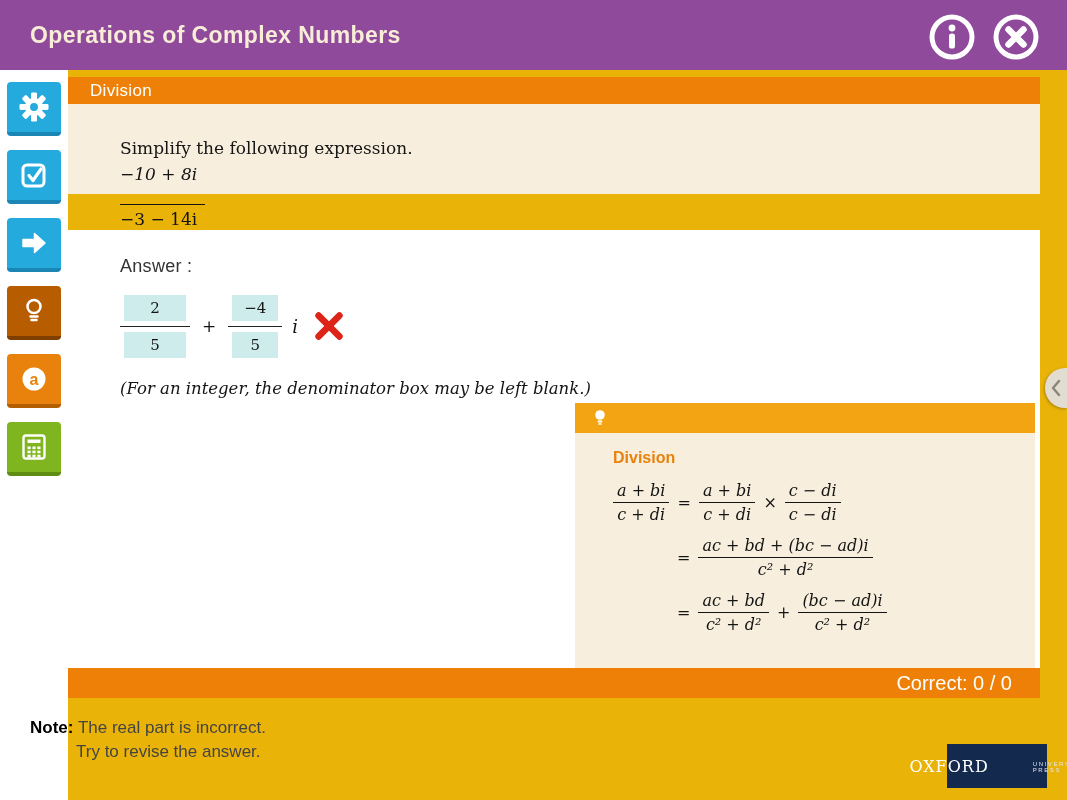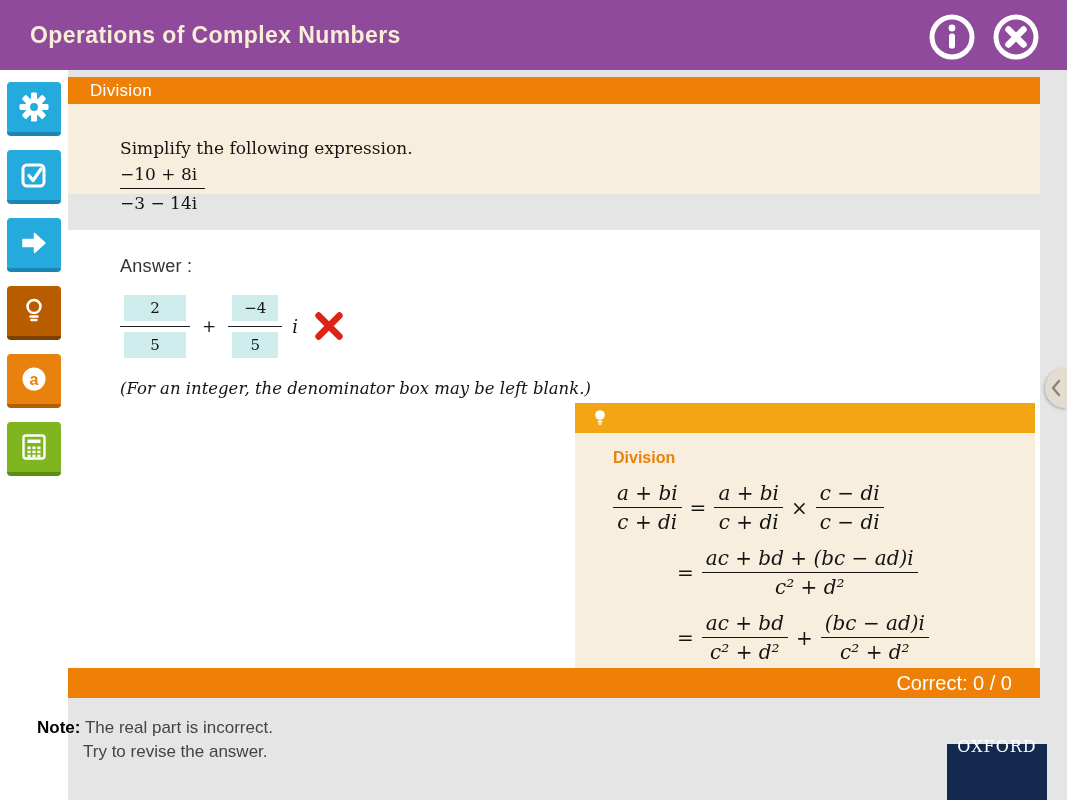--- a/index.html
+++ b/index.html
@@ -1,17 +1,17 @@
 <!DOCTYPE html>
 <html><head>
 <meta charset="utf-8">
 <style>
   html,body{margin:0;padding:0;}
   body{font-family:"Liberation Sans",sans-serif;background:#ffffff;}
-  #app{position:relative;width:1067px;height:800px;overflow:hidden;background:#e5e5e5;}
+  #app{position:relative;width:1067px;height:800px;overflow:hidden;background:#eab308;}
 
   
   .titlebar{position:absolute;left:0;top:0;width:1067px;height:70px;background:#8f4a9b;}
   .titlebar .title{position:absolute;left:30px;top:0;height:70px;display:flex;align-items:center;
     color:#f8edd7;font-size:23px;font-weight:bold;letter-spacing:.4px;}
   .circle-btn{position:absolute;top:13px;width:48px;height:48px;cursor:pointer;}
   .circle-btn.info{right:91px;}
   .circle-btn.close{right:27px;}
 
   
@@ -24,21 +24,21 @@
 
   
   .division-bar{position:absolute;left:68px;top:77px;width:972px;height:27px;background:#ee8008;color:#fff;
     display:flex;align-items:center;box-sizing:border-box;padding-left:22px;font-size:17px;letter-spacing:.3px;}
 
   
   .problem{position:absolute;left:68px;top:104px;width:972px;height:90px;background:#f8eedd;box-sizing:border-box;
     padding:34px 0 0 52px;font-family:"DejaVu Serif",serif;color:#141414;}
   .problem .instruction{font-size:17px;}
   .pfrac{display:inline-block;text-align:left;margin-top:6px;font-size:17px;}
-  .pfrac .num{display:block;padding:0 8px 4px 0;border-bottom:1.5px solid #141414;}
+  .pfrac .num{display:block;padding:0 8px 20px 0;border-bottom:1.5px solid #141414;font-style:italic;}
   .pfrac .den{display:block;padding:4px 8px 0 0;text-align:right;}
 
   
   .answer{position:absolute;left:68px;top:230px;width:972px;height:438px;background:#fff;box-sizing:border-box;padding:26px 0 0 52px;}
   .answer .label{font-size:18px;color:#333;letter-spacing:.3px;}
   .answer-row{display:flex;align-items:center;margin-top:16px;height:66px;}
   .afrac{display:flex;flex-direction:column;align-items:center;}
   .abox{height:26px;background:#cdeceb;display:flex;align-items:center;justify-content:center;
     font-family:"DejaVu Serif",serif;font-size:15px;color:#141414;cursor:text;}
   .abox.w62{width:62px;}  .abox.w46{width:46px;}
@@ -47,37 +47,37 @@
   .aplus{font-family:"DejaVu Serif",serif;font-size:17px;margin:0 12px;color:#141414;}
   .aitalic{font-family:"DejaVu Serif",serif;font-style:italic;font-size:18px;margin-left:10px;color:#141414;}
   .xmark{margin-left:14px;display:flex;}
   .hint-note{margin-top:20px;font-family:"DejaVu Serif",serif;font-style:italic;font-size:16.5px;color:#141414;}
 
   
   .hint{position:absolute;left:575px;top:403px;width:460px;height:265px;overflow:hidden;}
   .hint-header{height:30px;background:#f2a413;display:flex;align-items:center;padding-left:16px;}
   .hint-body{background:#f8eedd;height:235px;box-sizing:border-box;padding:16px 0 0 38px;}
   .hint-title{color:#e8820c;font-weight:bold;font-size:16px;margin-bottom:14px;}
-  .fline{font-family:"DejaVu Serif",serif;font-style:italic;font-size:20px;color:#141414;display:flex;align-items:center;margin-bottom:12px;}
+  .fline{font-family:"DejaVu Serif",serif;font-style:italic;font-size:16px;color:#141414;display:flex;align-items:center;margin-bottom:12px;}
   .fline.indent{margin-left:56px;}
   .frac{display:inline-flex;flex-direction:column;align-items:center;text-align:center;}
   .frac .num{padding:0 4px 2px;border-bottom:1.2px solid #141414;}
   .frac .den{padding:2px 4px 0;}
   .op{margin:0 8px;}
 
   
   .statusbar{position:absolute;left:68px;top:668px;width:972px;height:30px;background:#ee8008;color:#fff;
     display:flex;align-items:center;justify-content:flex-end;box-sizing:border-box;padding-right:28px;font-size:20px;}
 
   
-  .footer-note{position:absolute;left:30px;top:716px;font-size:17px;color:#444;line-height:24px;margin-left:7px;}
+  .footer-note{position:absolute;left:30px;top:716px;font-size:17px;color:#444;line-height:24px;}
   .footer-note b{color:#000;}
   .footer-note .line2{margin-left:46px;}
-  .oxford{position:absolute;left:947px;top:744px;width:100px;height:56px;background:#14294e;color:#fff;
-    display:flex;flex-direction:column;align-items:center;justify-content:center;gap:44px;}
+  .oxford{position:absolute;left:947px;top:744px;width:100px;height:44px;background:#14294e;color:#fff;
+    display:flex;align-items:center;justify-content:center;gap:44px;}
   .oxford .t1{font-family:"DejaVu Serif",serif;font-size:16px;letter-spacing:1px;}
   .oxford .t2{font-size:6px;letter-spacing:1.6px;margin-top:2px;color:#dfe5ee;}
 
   
   .handle{position:absolute;right:0;top:368px;width:22px;height:40px;background:#e3dcd1;border-radius:20px 0 0 20px;
     box-shadow:-1px 1px 3px rgba(0,0,0,.25);display:flex;align-items:center;justify-content:center;cursor:pointer;}
 </style>
 </head>
 <body>
 

